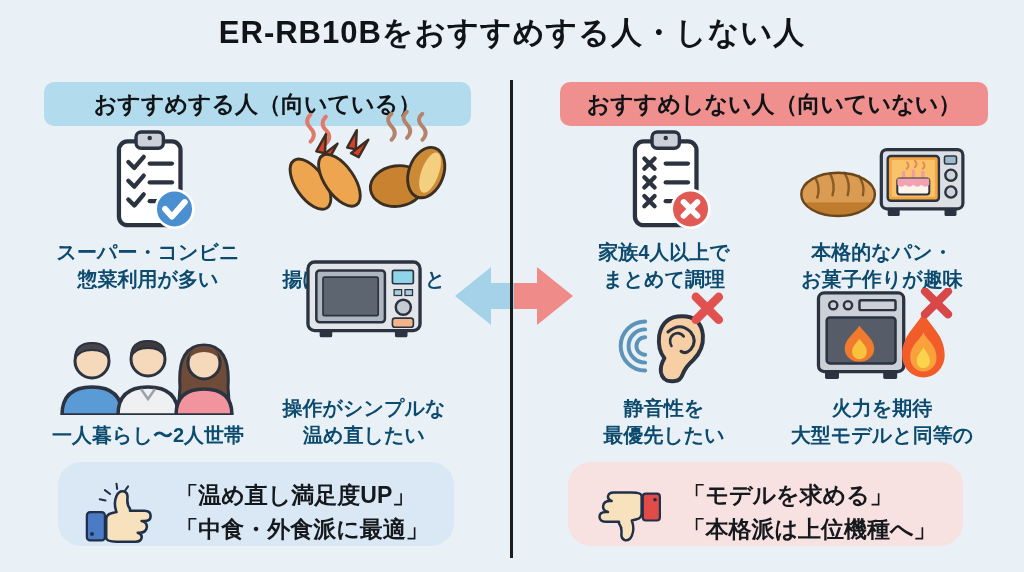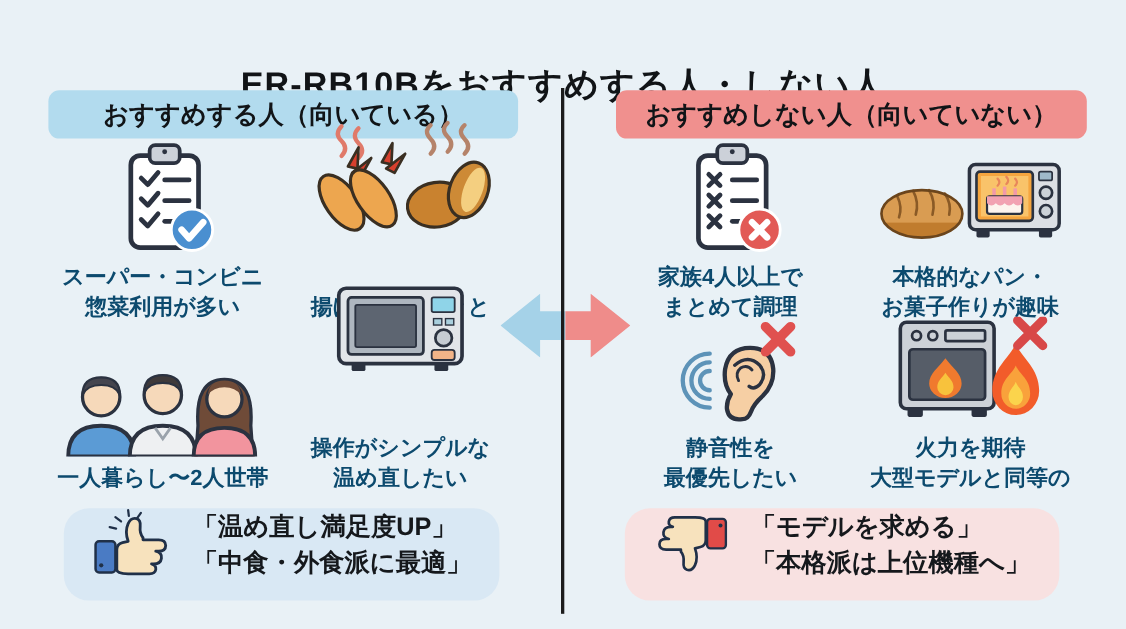--- a/index.html
+++ b/index.html
@@ -1,34 +1,34 @@
 <!DOCTYPE html>
 <html style="--bg: #e9f1f6; --header-blue: #b2dbee; --header-red: #f0908e; --box-blue: #d9e8f4; --box-red: #f8e1e1; --check-blue: #4a8fd0; --cross-red: #e25a56; --arrow-blue: #a5d2e8; --arrow-red: #ef8c8a; --divider: #1c1c1c; --text: #15181c;"><head>
 <meta charset="utf-8">
 <style>
   html,body{margin:0;padding:0;}
   body{font-family:"Liberation Sans","DejaVu Sans",sans-serif;background:#cfd8de;}
   #canvas{position:relative;width:1024px;height:572px;background:var(--bg,#e9f1f6);overflow:hidden;
           color:var(--text,#15181c);}
   .title{position:absolute;top:12px;left:0;width:1024px;text-align:center;
-         font-size:31px;font-weight:800;letter-spacing:1px;color:#111417;margin-top:44px;}
+         font-size:31px;font-weight:800;letter-spacing:1px;color:#111417;}
   .panel-header{position:absolute;top:82px;height:44px;border-radius:10px;
                 display:flex;align-items:center;justify-content:center;
                 font-size:23px;font-weight:bold;color:#111417;text-align:center;}
   .panel-header.blue{left:44px;width:427px;background:var(--header-blue,#b2dbee);}
   .panel-header.red{left:560px;width:428px;background:var(--header-red,#f0908e);}
   .cell{position:absolute;width:216px;display:flex;flex-direction:column;
         align-items:center;justify-content:flex-end;}
   .cell .icon-box{display:flex;align-items:flex-end;justify-content:center;margin-bottom:7px;}
   .caption{font-size:20px;font-weight:bold;text-align:center;line-height:1.32;color:#0c4a6e;}
   .row1{top:140px;height:152px;}
   .row2{top:300px;height:148px;}
   .colL1{left:40px;} .colL2{left:256px;gap:44px;} .colR1{left:556px;} .colR2{left:774px;}
   .summary{position:absolute;top:462px;height:84px;border-radius:23px;
-           display:flex;align-items:flex-start;justify-content:center;gap:16px;}
+           display:flex;align-items:flex-end;justify-content:center;gap:16px;}
   .summary.blue{left:58px;width:396px;background:var(--box-blue,#d9e8f4);}
   .summary.red{left:568px;width:395px;background:var(--box-red,#f8e1e1);}
   .summary-text{font-size:23px;font-weight:bold;line-height:1.45;color:#15181c;white-space:nowrap;}
   .divider{position:absolute;left:510px;top:80px;width:3px;height:478px;
            background:var(--divider,#1c1c1c);z-index:3;}
   .arrow-wrap{position:absolute;left:455px;top:267px;z-index:2;}
   svg{display:block;}
 </style>
 </head>
 <body>

